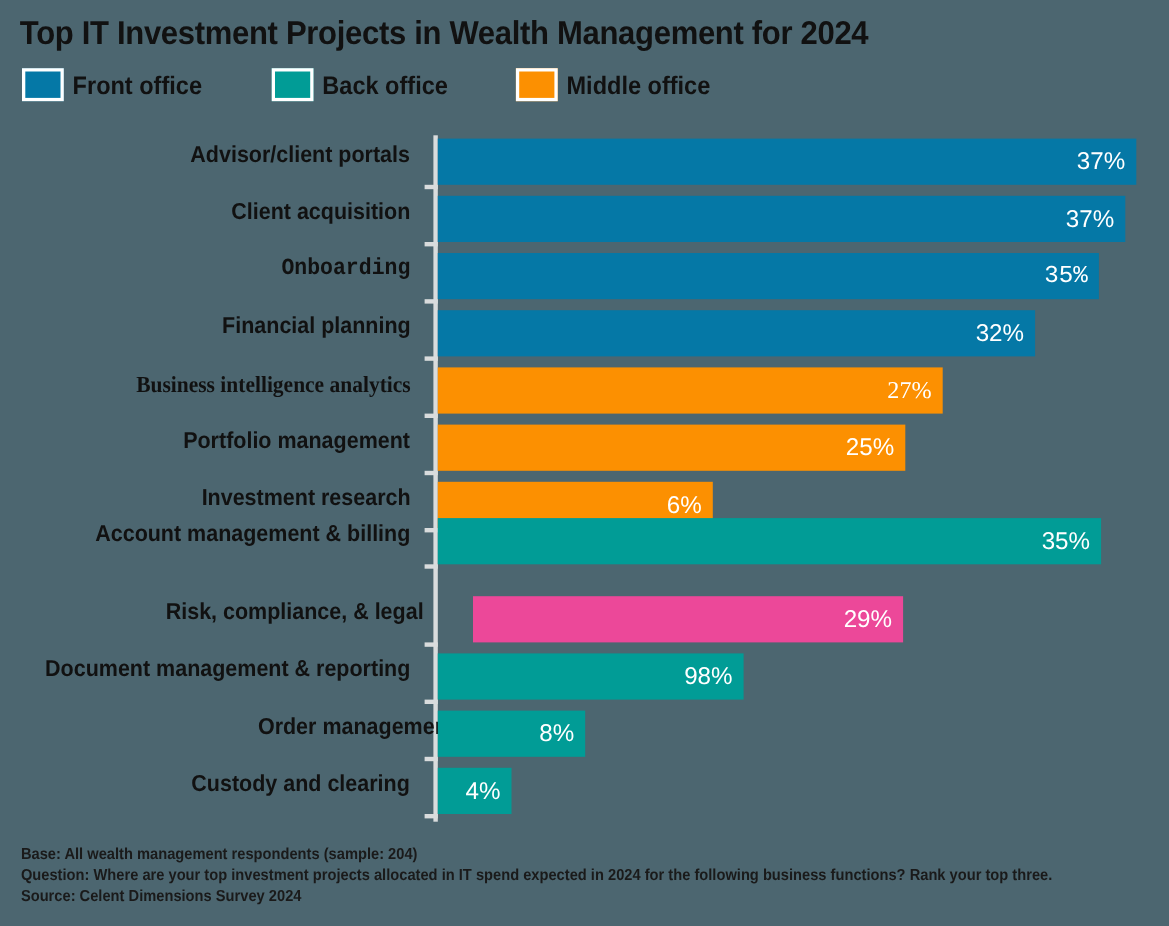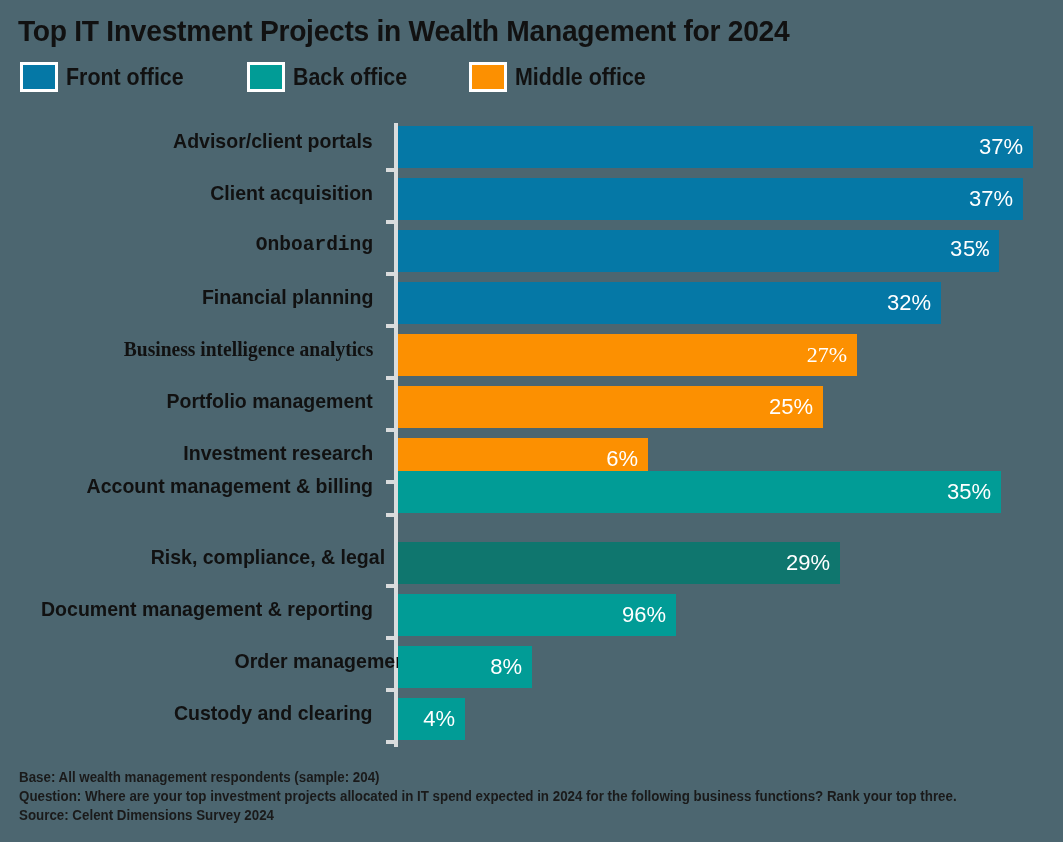--- a/index.html
+++ b/index.html
@@ -213,29 +213,29 @@
       <div class="row" style="top: 345px;">
         <div class="cat-label">Account management &amp; billing</div>
         <div class="tick"></div>
         <div class="bar" style="width: 603px; background: rgb(1, 156, 150);">
           <div class="bar-value">35%</div>
         </div>
       </div>
       <div class="row" style="top: 416px; padding-left: 12px;">
         <div class="cat-label">Risk, compliance, &amp; legal</div>
         <div class="tick"></div>
-        <div class="bar" style="width: 442px; background: #0f766e;">
+        <div class="bar" style="width: 391px; background: #ec4899; margin-left: 32px;">
           <div class="bar-value">29%</div>
         </div>
       </div>
       <div class="row" style="top: 468px;">
         <div class="cat-label">Document management &amp; reporting</div>
         <div class="tick"></div>
         <div class="bar" style="width: 278px; background: rgb(1, 156, 150);">
-          <div class="bar-value">96%</div>
+          <div class="bar-value">98%</div>
         </div>
       </div>
       <div class="row" style="top: 520px; padding-left: 41px;">
         <div class="cat-label">Order management</div>
         <div class="tick"></div>
         <div class="bar" style="width: 134px; background: rgb(1, 156, 150);">
           <div class="bar-value">8%</div>
         </div>
       </div>
       <div class="row" style="top: 572px;">

